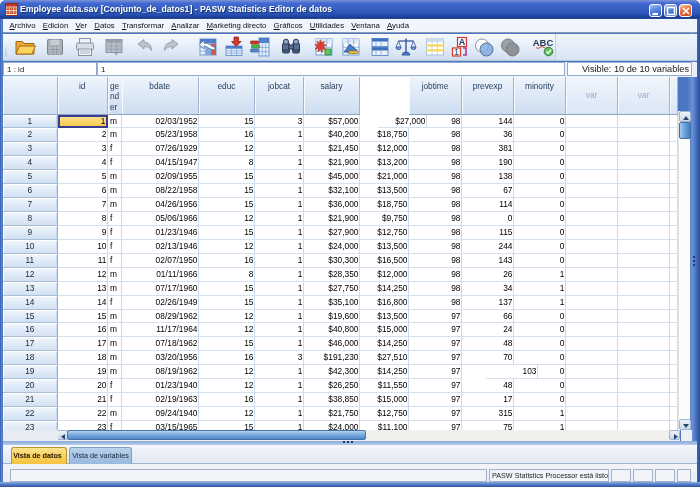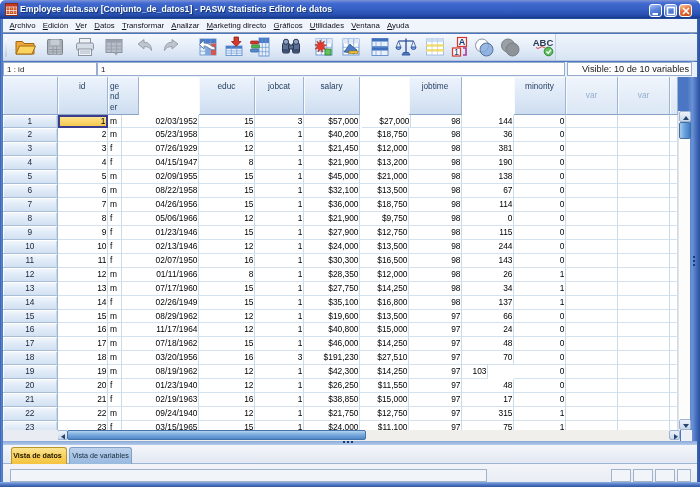--- a/index.html
+++ b/index.html
@@ -305,38 +305,40 @@
     <div class="fld" style="left:0;width:94px">1 : id</div>
     <div class="fld" style="left:94px;width:468px">1</div>
     <div class="fld" style="left:564px;width:125px;font-size:9.2px;text-align:right;padding-right:2px">Visible: 10 de 10 variables</div>
   </div>
   <div id="grid">
     <div class="hc corner" style="left:0.0px;width:54.5px"></div>
 <div class="hc" style="left:54.5px;width:50.5px">id</div>
 <div class="hc" style="left:105.0px;width:31px">
         <span class="gwrap">ge<br>nd<br>er</span>
       </div>
+<div class="hc" style="left:118.5px;width:77.5px">bdate</div>
 <div class="hc" style="left:196.0px;width:56.0px">educ</div>
 <div class="hc" style="left:252.0px;width:49.0px">jobcat</div>
 <div class="hc" style="left:301.0px;width:56.0px">salary</div>
 <div class="hc" style="left:406.0px;width:53.0px">jobtime</div>
+<div class="hc" style="left:459.0px;width:52.0px">prevexp</div>
 <div class="hc" style="left:511.0px;width:52.0px">minority</div>
 <div class="hc varh" style="left:563.0px;width:52.0px">var</div>
 <div class="hc varh" style="left:615.0px;width:52.0px">var</div>
 <div class="hc varh" style="left:667.0px;width:8.0px"></div>
     <div style="position:absolute;left:0;top:37.5px;width:675px;height:315.5px;overflow:hidden">
     <div class="row" style="top:0.00px">
           <div class="rh" style="left:0;width:54.5px">1</div>
           <div class="dc r sel" style="left:54.5px;width:50.5px">1</div>
           <div class="dc l" style="left:105.0px;width:13.5px">m</div>
           <div class="dc r" style="left:118.5px;width:77.5px">02/03/1952</div>
           <div class="dc r" style="left:196.0px;width:56.0px">15</div>
           <div class="dc r" style="left:252.0px;width:49.0px">3</div>
           <div class="dc r" style="left:301.0px;width:56.0px">$57,000</div>
-          <div class="dc r" style="left:359px;width:49.0px">$27,000</div>
+          <div class="dc r" style="left:375px;width:49.0px">$27,000</div>
           <div class="dc r" style="left:406.0px;width:53.0px">98</div>
           <div class="dc r" style="left:459.0px;width:52.0px">144</div>
           <div class="dc r" style="left:511.0px;width:52.0px">0</div>
           <div class="dc r" style="left:563.0px;width:52.0px"></div>
           <div class="dc r" style="left:615.0px;width:52.0px"></div>
           <div class="dc r" style="left:667.0px;width:8.0px"></div>
         </div>
 <div class="row" style="top:13.93px">
           <div class="rh" style="left:0;width:54.5px">2</div>
           <div class="dc r" style="left:54.5px;width:50.5px">2</div>
@@ -612,21 +614,21 @@
 <div class="row" style="top:250.74px">
           <div class="rh" style="left:0;width:54.5px">19</div>
           <div class="dc r" style="left:54.5px;width:50.5px">19</div>
           <div class="dc l" style="left:105.0px;width:13.5px">m</div>
           <div class="dc r" style="left:118.5px;width:77.5px">08/19/1962</div>
           <div class="dc r" style="left:196.0px;width:56.0px">12</div>
           <div class="dc r" style="left:252.0px;width:49.0px">1</div>
           <div class="dc r" style="left:301.0px;width:56.0px">$42,300</div>
           <div class="dc r" style="left:357.0px;width:49.0px">$14,250</div>
           <div class="dc r" style="left:406.0px;width:53.0px">97</div>
-          <div class="dc r" style="left:433px;width:52.0px">103</div>
+          <div class="dc r" style="left:483px;width:52.0px">103</div>
           <div class="dc r" style="left:511.0px;width:52.0px">0</div>
           <div class="dc r" style="left:563.0px;width:52.0px"></div>
           <div class="dc r" style="left:615.0px;width:52.0px"></div>
           <div class="dc r" style="left:667.0px;width:8.0px"></div>
         </div>
 <div class="row" style="top:264.67px">
           <div class="rh" style="left:0;width:54.5px">20</div>
           <div class="dc r" style="left:54.5px;width:50.5px">20</div>
           <div class="dc l" style="left:105.0px;width:13.5px">f</div>
           <div class="dc r" style="left:118.5px;width:77.5px">01/23/1940</div>
@@ -720,20 +722,21 @@
   <div style="position:absolute;left:3px;top:429.5px;width:54.5px;height:11.5px;background:#e9edf3"></div>
   <div style="position:absolute;left:680.5px;top:430px;width:11.5px;height:11px;background:#eceff3"></div>
   <div id="band"></div>
   <div class="grip-h"><i></i><i></i><i></i></div>
   <div id="tabs">
     <div class="tab" id="tab1">Vista de datos</div>
     <div class="tab" id="tab2">Vista de variables</div>
   </div>
   <div id="status">
     <div class="pane" style="left:7px;width:477px"></div>
+    <div class="pane" style="left:486px;width:120px;font-size:7.2px">PASW Statistics Processor está listo</div>
     <div class="pane" style="left:608px;width:20px"></div>
     <div class="pane" style="left:630px;width:20px"></div>
     <div class="pane" style="left:652px;width:20px"></div>
     <div class="pane" style="left:674px;width:14px"></div>
   </div>
   <div id="botborder"></div>
   <div class="grip-v">
       <i></i>
       <i></i>
       <i></i>

